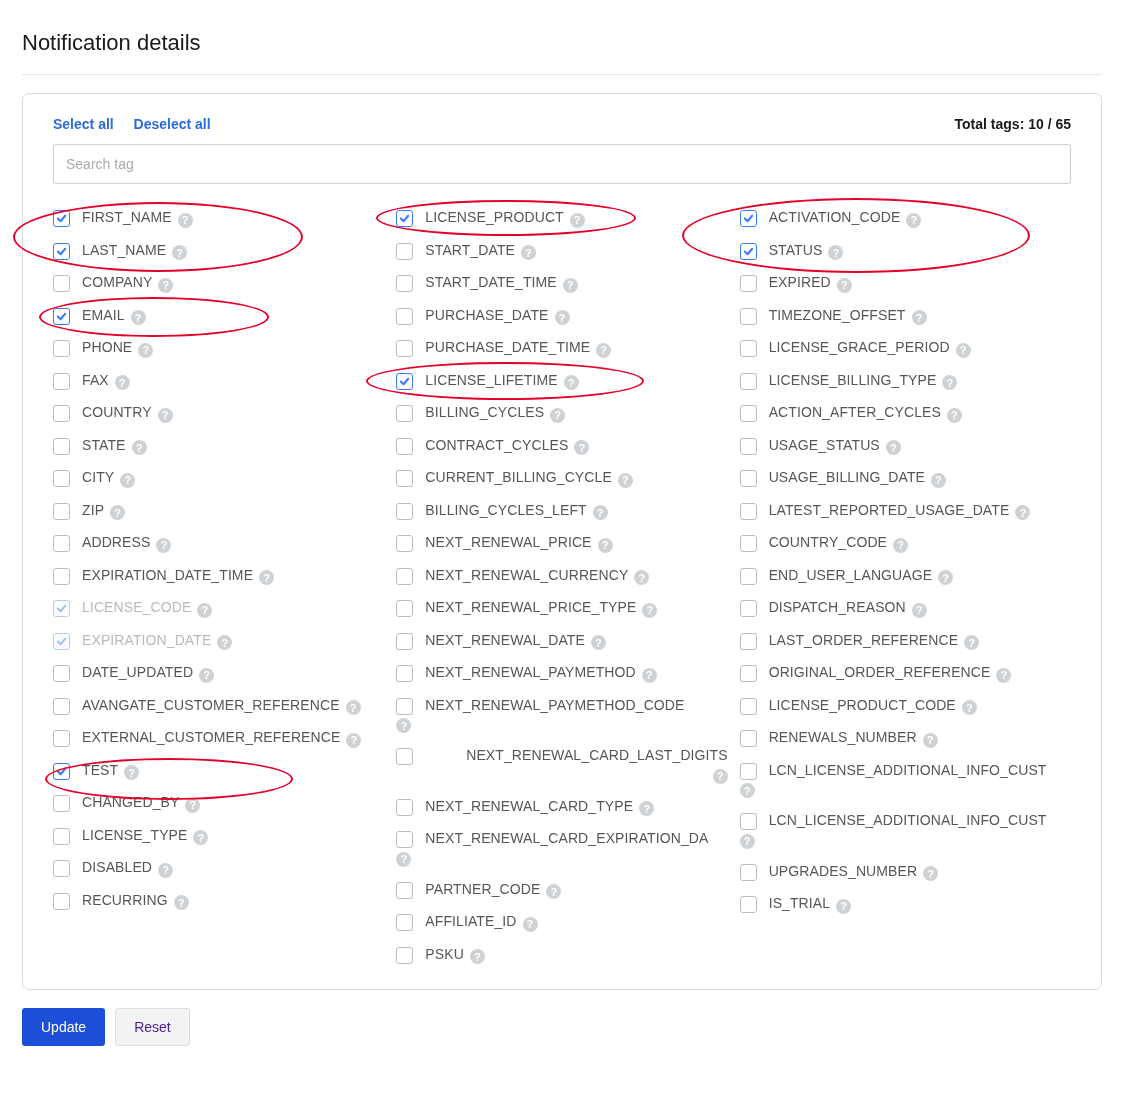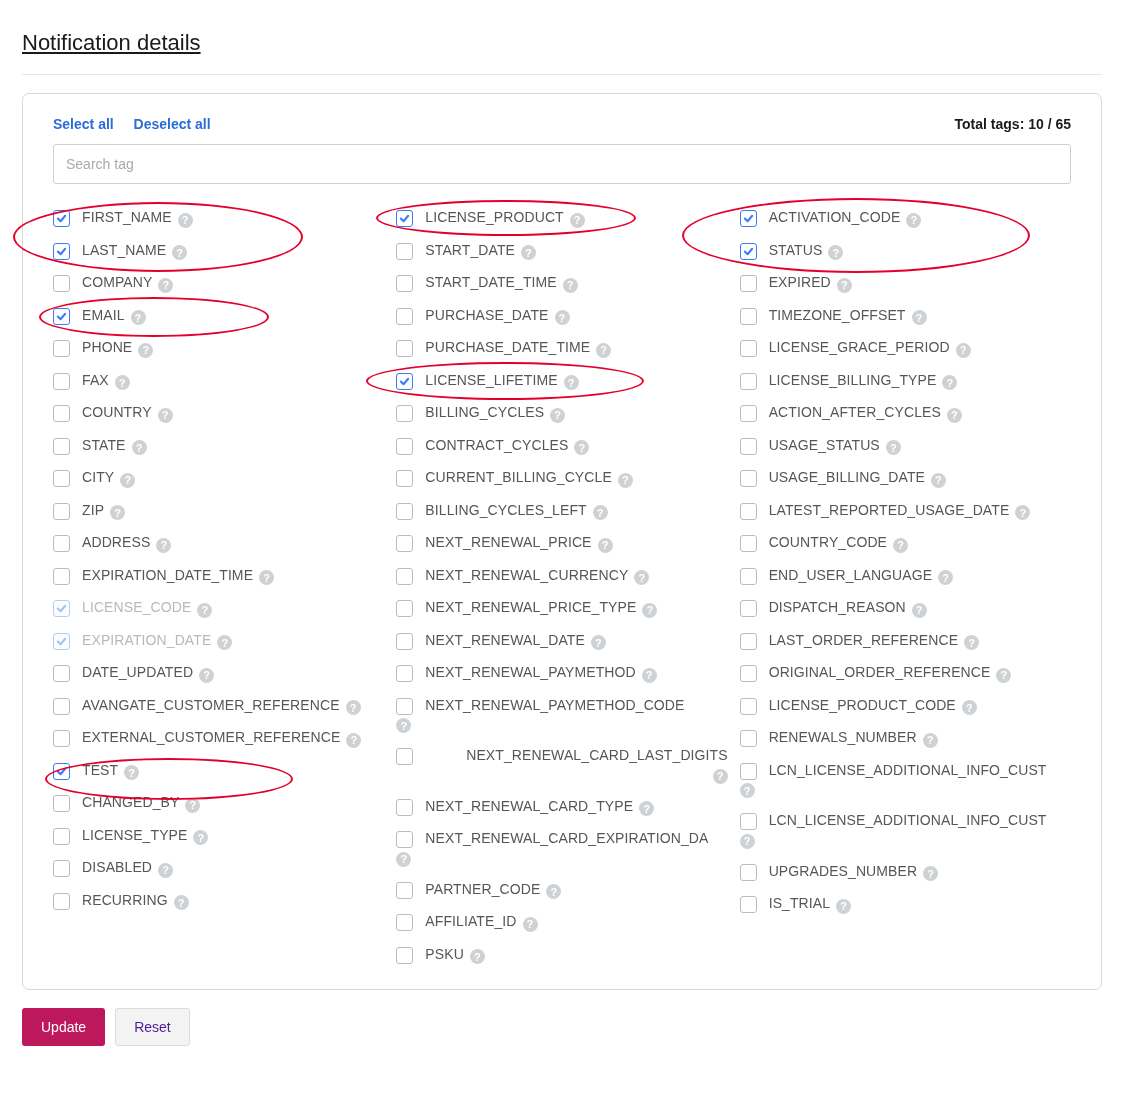--- a/index.html
+++ b/index.html
@@ -10,21 +10,20 @@
     font-size: 14px;
     color: #333;
     background: #fff;
     width: 1124px;
   }
   h2.page-title {
     font-size: 22px;
     font-weight: 500;
     margin: 8px 0 18px 0;
     color: #1a1a1a;
-    text-decoration: underline;
   }
   hr.sep {
     border: none;
     border-top: 1px solid #e6e6e6;
     margin: 0 0 18px 0;
   }
   .panel {
     border: 1px solid #d9d9d9;
     border-radius: 7px;
     padding: 22px 30px 18px 30px;
@@ -137,21 +136,21 @@
     padding: 0 18px;
     border-radius: 3px;
     font-size: 14px;
     font-weight: 500;
     cursor: pointer;
     border: 1px solid transparent;
     display: inline-flex;
     align-items: center;
   }
   .btn-primary {
-    background: #be185d;
+    background: #1d4ed8;
     color: #fff;
   }
   .btn-secondary {
     background: #f3f3f3;
     border-color: #dcdcdc;
     color: #4c1d95;
   }
 </style>
 </head>
 <body>

